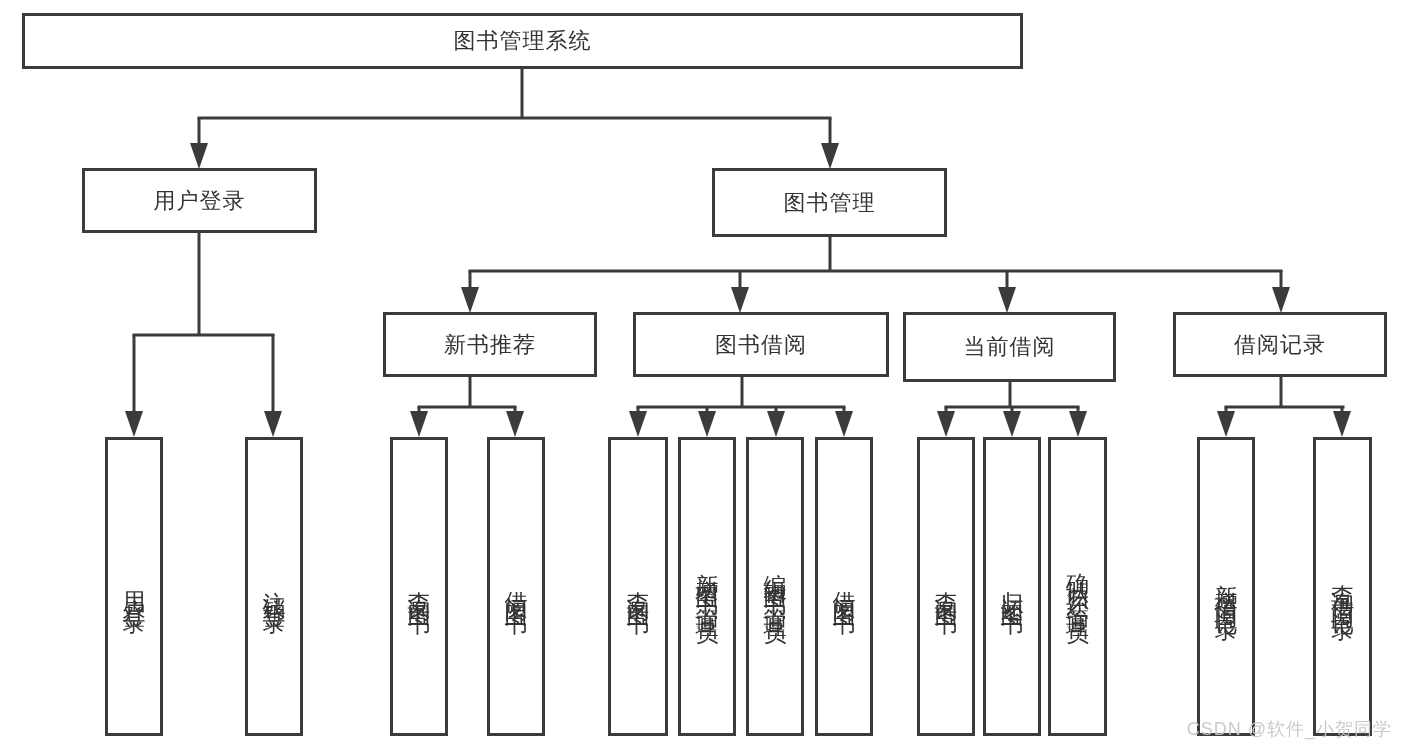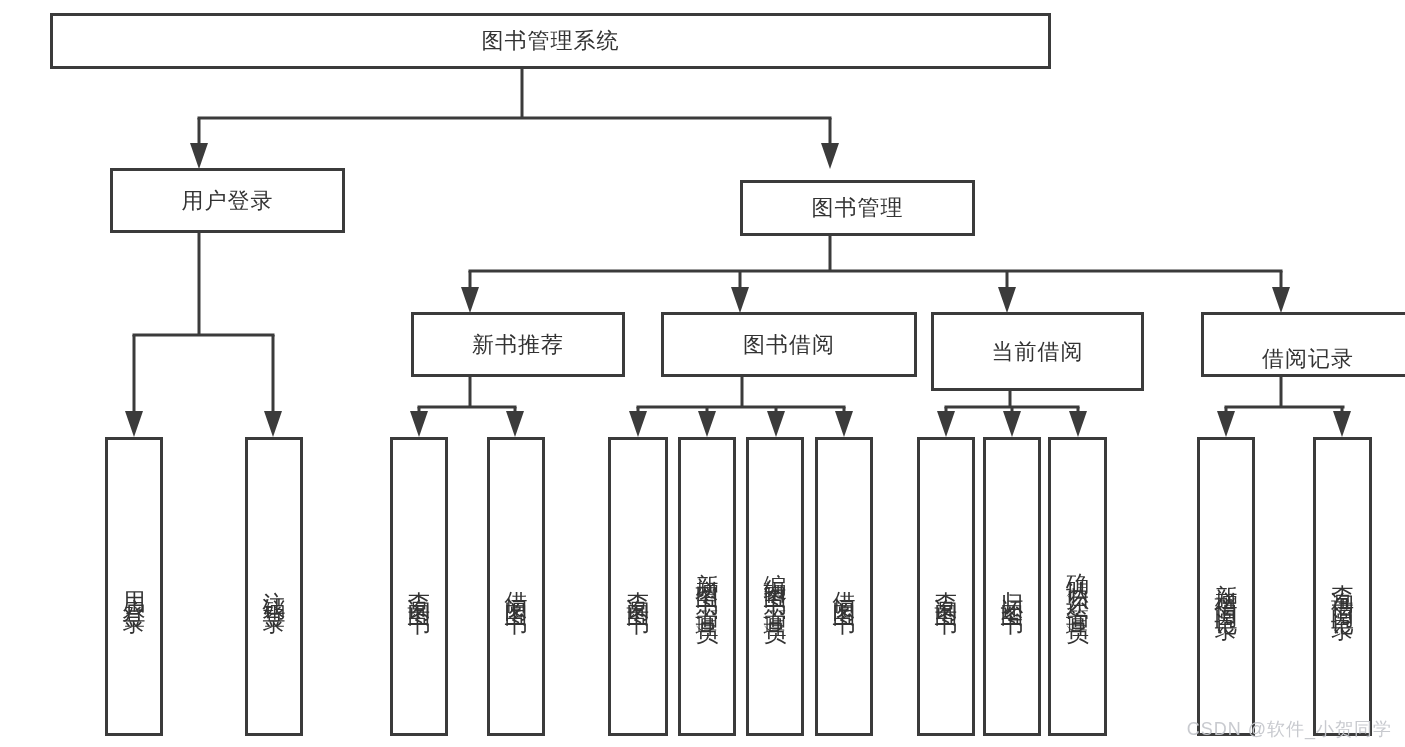--- a/index.html
+++ b/index.html
@@ -15,21 +15,20 @@
 
   .hbox {
     position: absolute;
     box-sizing: border-box;
     border: 3px solid #3b3b3b;
     background: #ffffff;
     display: flex; align-items: center; justify-content: center;
     font-size: 22px;
     letter-spacing: 1px;
     z-index: 2;
-    margin-left: 28px;
   }
   .vbox {
     position: absolute;
     box-sizing: border-box;
     border: 3px solid #3b3b3b;
     background: #ffffff;
     top: 437px; height: 299px; width: 58px;
     display: flex; align-items: center; justify-content: center;
     font-size: 23px;
     z-index: 2;
@@ -39,26 +38,26 @@
     text-orientation: mixed;
     letter-spacing: 7px;
     line-height: 1;
     white-space: nowrap;
   }
 
   
   .n-root   { left: 22px;  top: 13px;  width: 1001px; height: 56px; }
   
   .n-login  { left: 82px;  top: 168px; width: 235px; height: 65px; }
-  .n-mgmt   { left: 712px; top: 180px; width: 235px; height: 56px; }
+  .n-mgmt   { left: 712px; top: 168px; width: 235px; height: 69px; }
   
   .n-rec    { left: 383px; top: 312px; width: 214px; height: 65px; }
   .n-borrow { left: 633px; top: 312px; width: 256px; height: 65px; }
-  .n-cur    { left: 903px; top: 312px; width: 213px; height: 79px; align-items: center; }
-  .n-hist   { left: 1173px;top: 312px; width: 214px; height: 65px; align-items: flex-end; }
+  .n-cur    { left: 903px; top: 312px; width: 213px; height: 70px; align-items: center; }
+  .n-hist   { left: 1173px;top: 312px; width: 214px; height: 65px; }
   
   .l-1  { left: 105px; }
   .l-2  { left: 245px; }
   .l-3  { left: 390px; }
   .l-4  { left: 487px; }
   .l-5  { left: 608px; width: 60px; }
   .l-6  { left: 678px; }
   .l-7  { left: 746px; }
   .l-8  { left: 815px; }
   .l-9  { left: 917px; }

